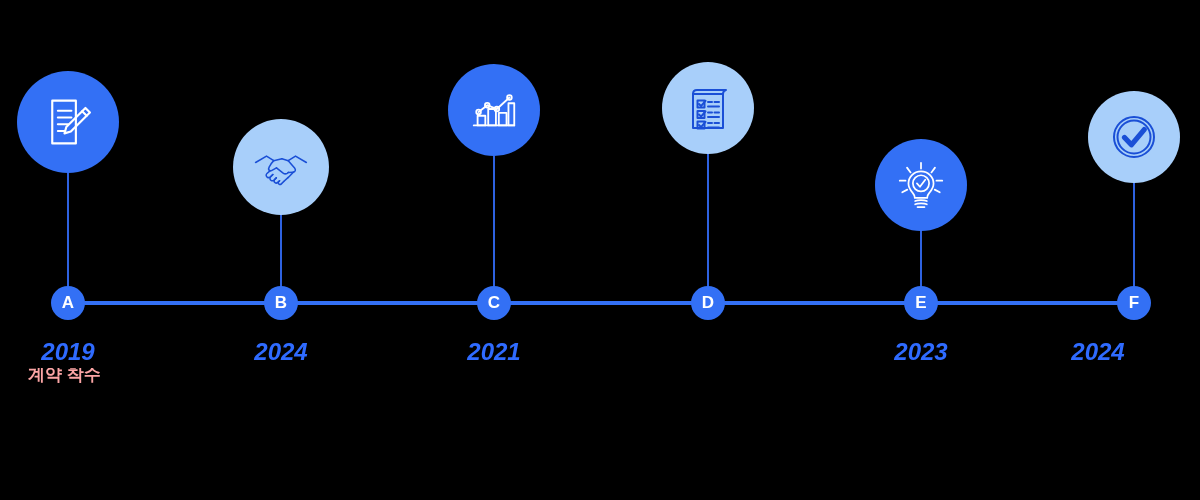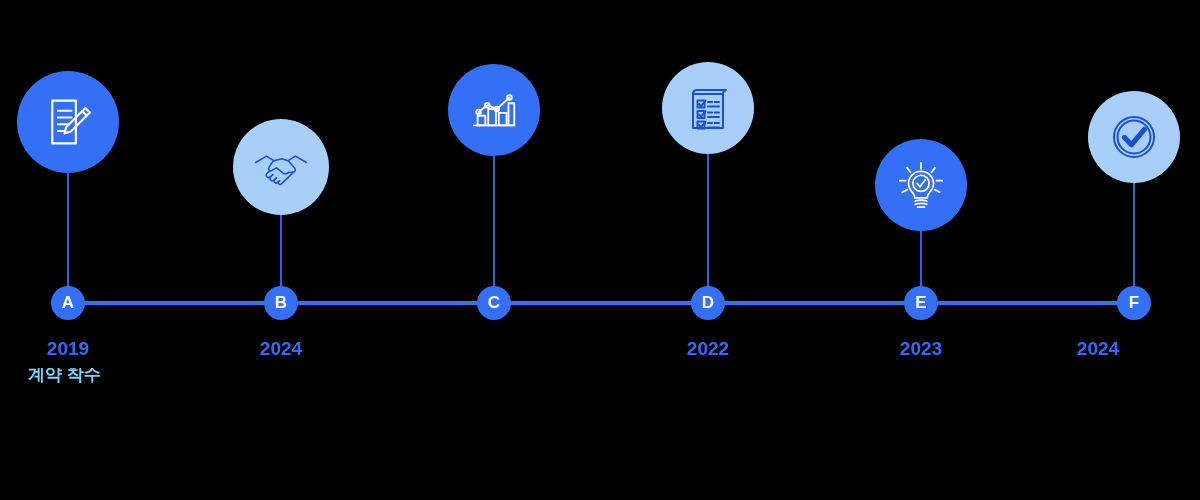--- a/index.html
+++ b/index.html
@@ -65,34 +65,35 @@
     font-family: "Liberation Sans", sans-serif;
   }
 
   
   .year {
     position: absolute;
     top: 338px;
     width: 120px;
     text-align: center;
     color: #2F6BFF;
-    font-size: 19px;
+    font-size: 24px;
     font-weight: bold;
     font-family: "Liberation Sans", sans-serif;
+    font-style: italic;
   }
 
   
   .caption {
     position: absolute;
     left: 28px;
     top: 368px;
     width: 160px;
     height: 22px;
     overflow: hidden;
-    color: #7dd3fc;
+    color: #fca5a5;
     font-size: 17px;
     font-weight: bold;
     line-height: 14px;
     font-family: "Liberation Sans", sans-serif;
     white-space: nowrap;
   }
 </style>
 </head>
 <body>
 
@@ -167,20 +168,21 @@
         <circle cx="31" cy="27" r="2.4"></circle>
         <circle cx="44" cy="15" r="2.4"></circle>
       </svg>
     </span>
   </div>
 
   <div class="node" style="left:477px; top:286px;">
     <span>C</span>
   </div>
 
+  <div class="year" style="left:434px;">2021</div>
 
   <div class="stem" style="left:707px; top:154px; height:149px;"></div>
 
   <div class="icon-circle" style="left:662px; top:62px; width:92px; height:92px; background:#A8CFFA;">
     <span>
       <svg width="52" height="52" viewBox="0 0 52 52" fill="none" stroke="#1A4FD6" stroke-width="2" stroke-linecap="round" stroke-linejoin="round">
         <path d="M11 12 H41 V46 H11 Z"></path>
         <path d="M11 12 C11 9.5 12.6 8 15 8 H44 C42 8.6 41 10 41 12 Z"></path>
         <rect x="15.5" y="18.5" width="7" height="7"></rect>
         <path d="M17 22 L19 24.2 L23.5 18.8"></path>
@@ -198,21 +200,20 @@
         <path d="M32.5 41 H37"></path>
         <path d="M26 45.6 H37"></path>
       </svg>
     </span>
   </div>
 
   <div class="node" style="left:691px; top:286px;">
     <span>D</span>
   </div>
 
-  <div class="year" style="left:648px;">2022</div>
 
   <div class="stem" style="left:920px; top:231px; height:72px;"></div>
 
   <div class="icon-circle" style="left:875px; top:139px; width:92px; height:92px; background:#3370F5;">
     <span>
       <svg width="56" height="56" viewBox="0 0 58 58" fill="none" stroke="#FFFFFF" stroke-width="1.8" stroke-linecap="round" stroke-linejoin="round">
         <path d="M29 6 V12"></path>
         <path d="M14.5 11 L18.2 16"></path>
         <path d="M43.5 11 L39.8 16"></path>
         <path d="M7 24.5 H13"></path>

